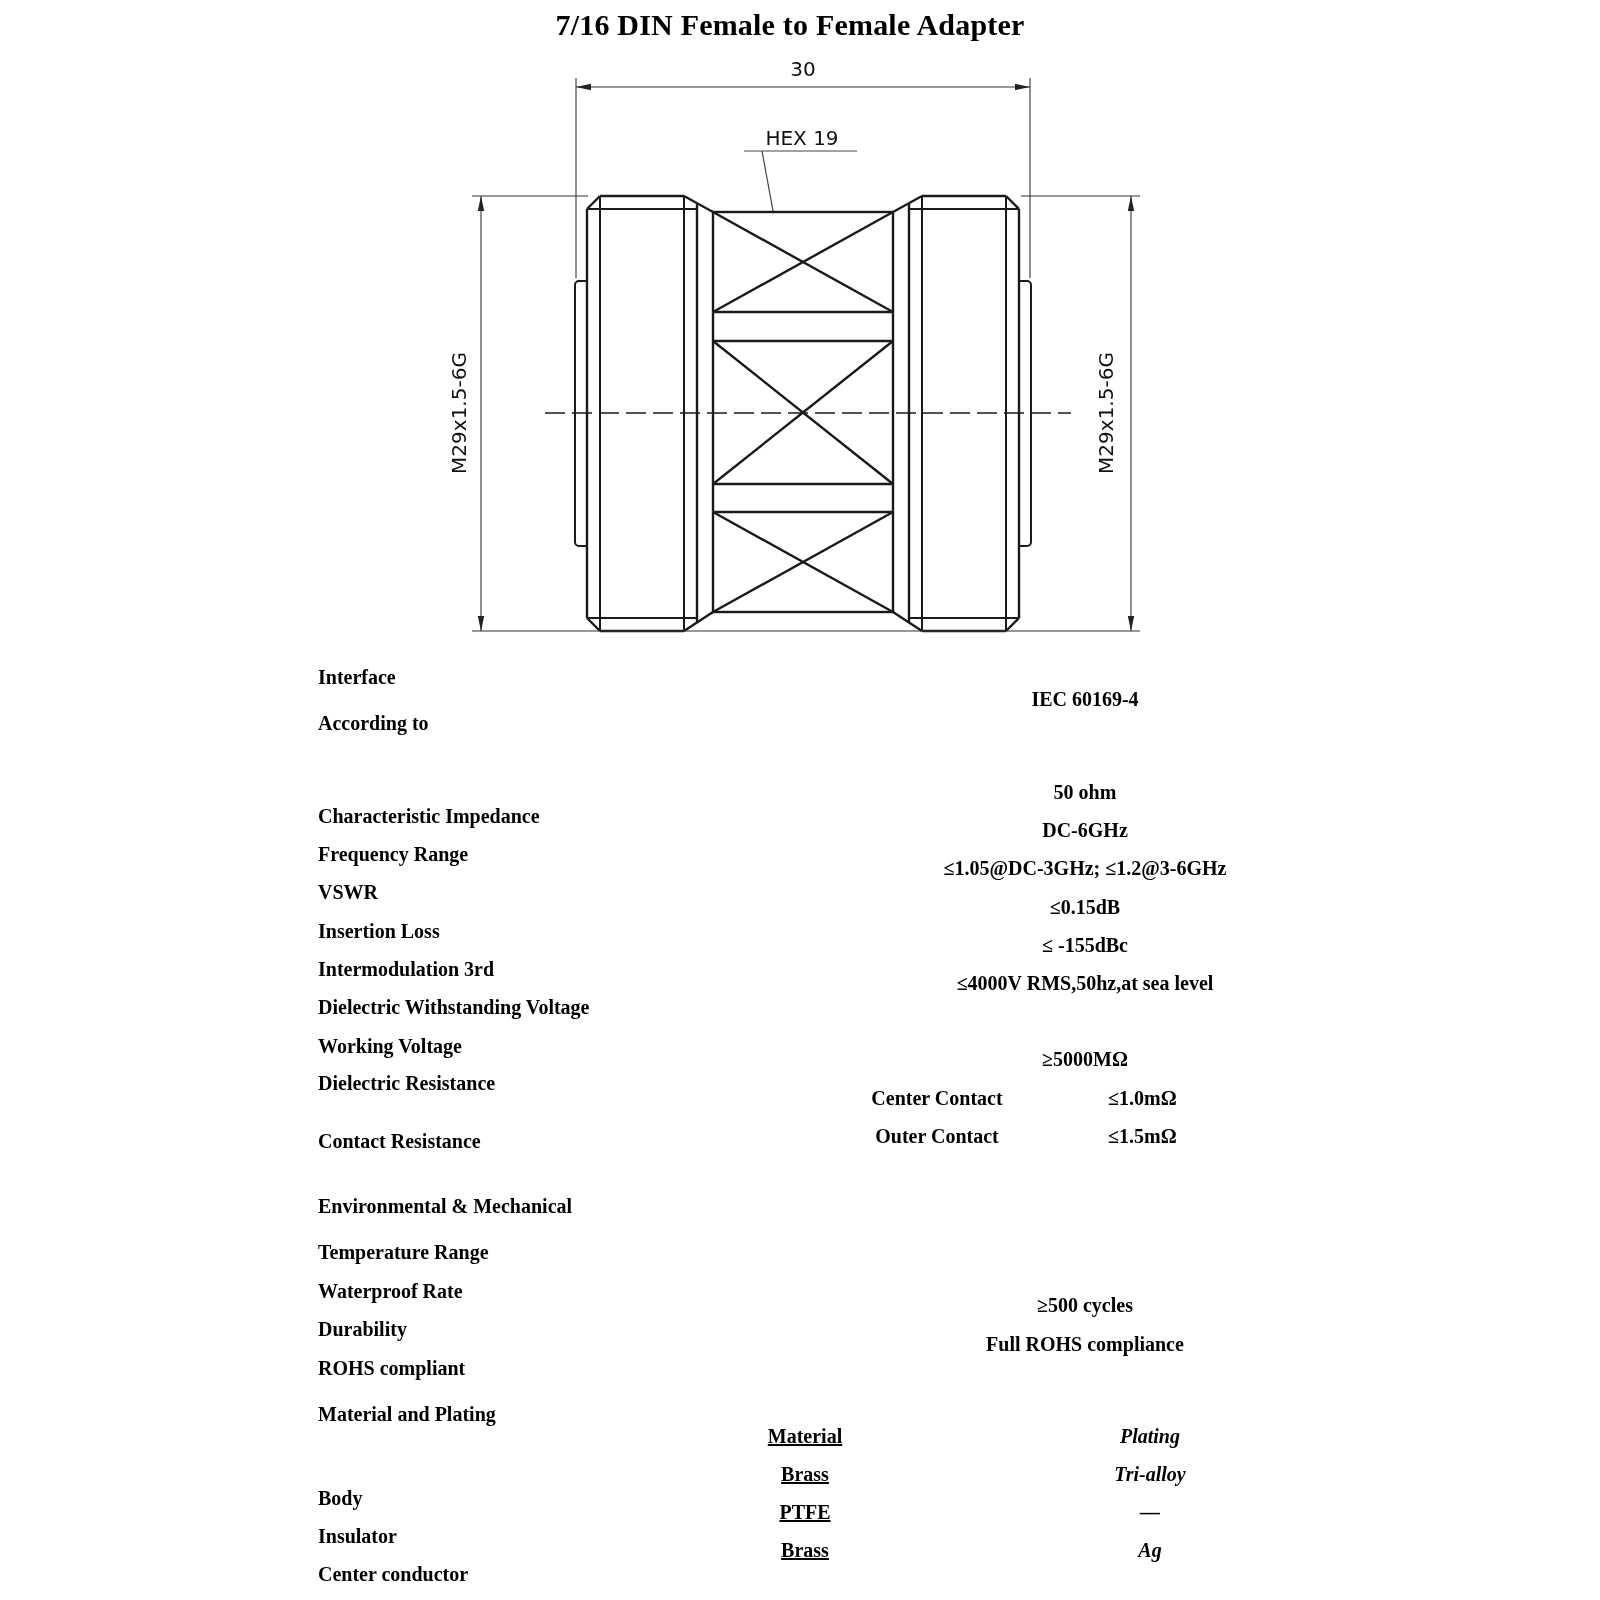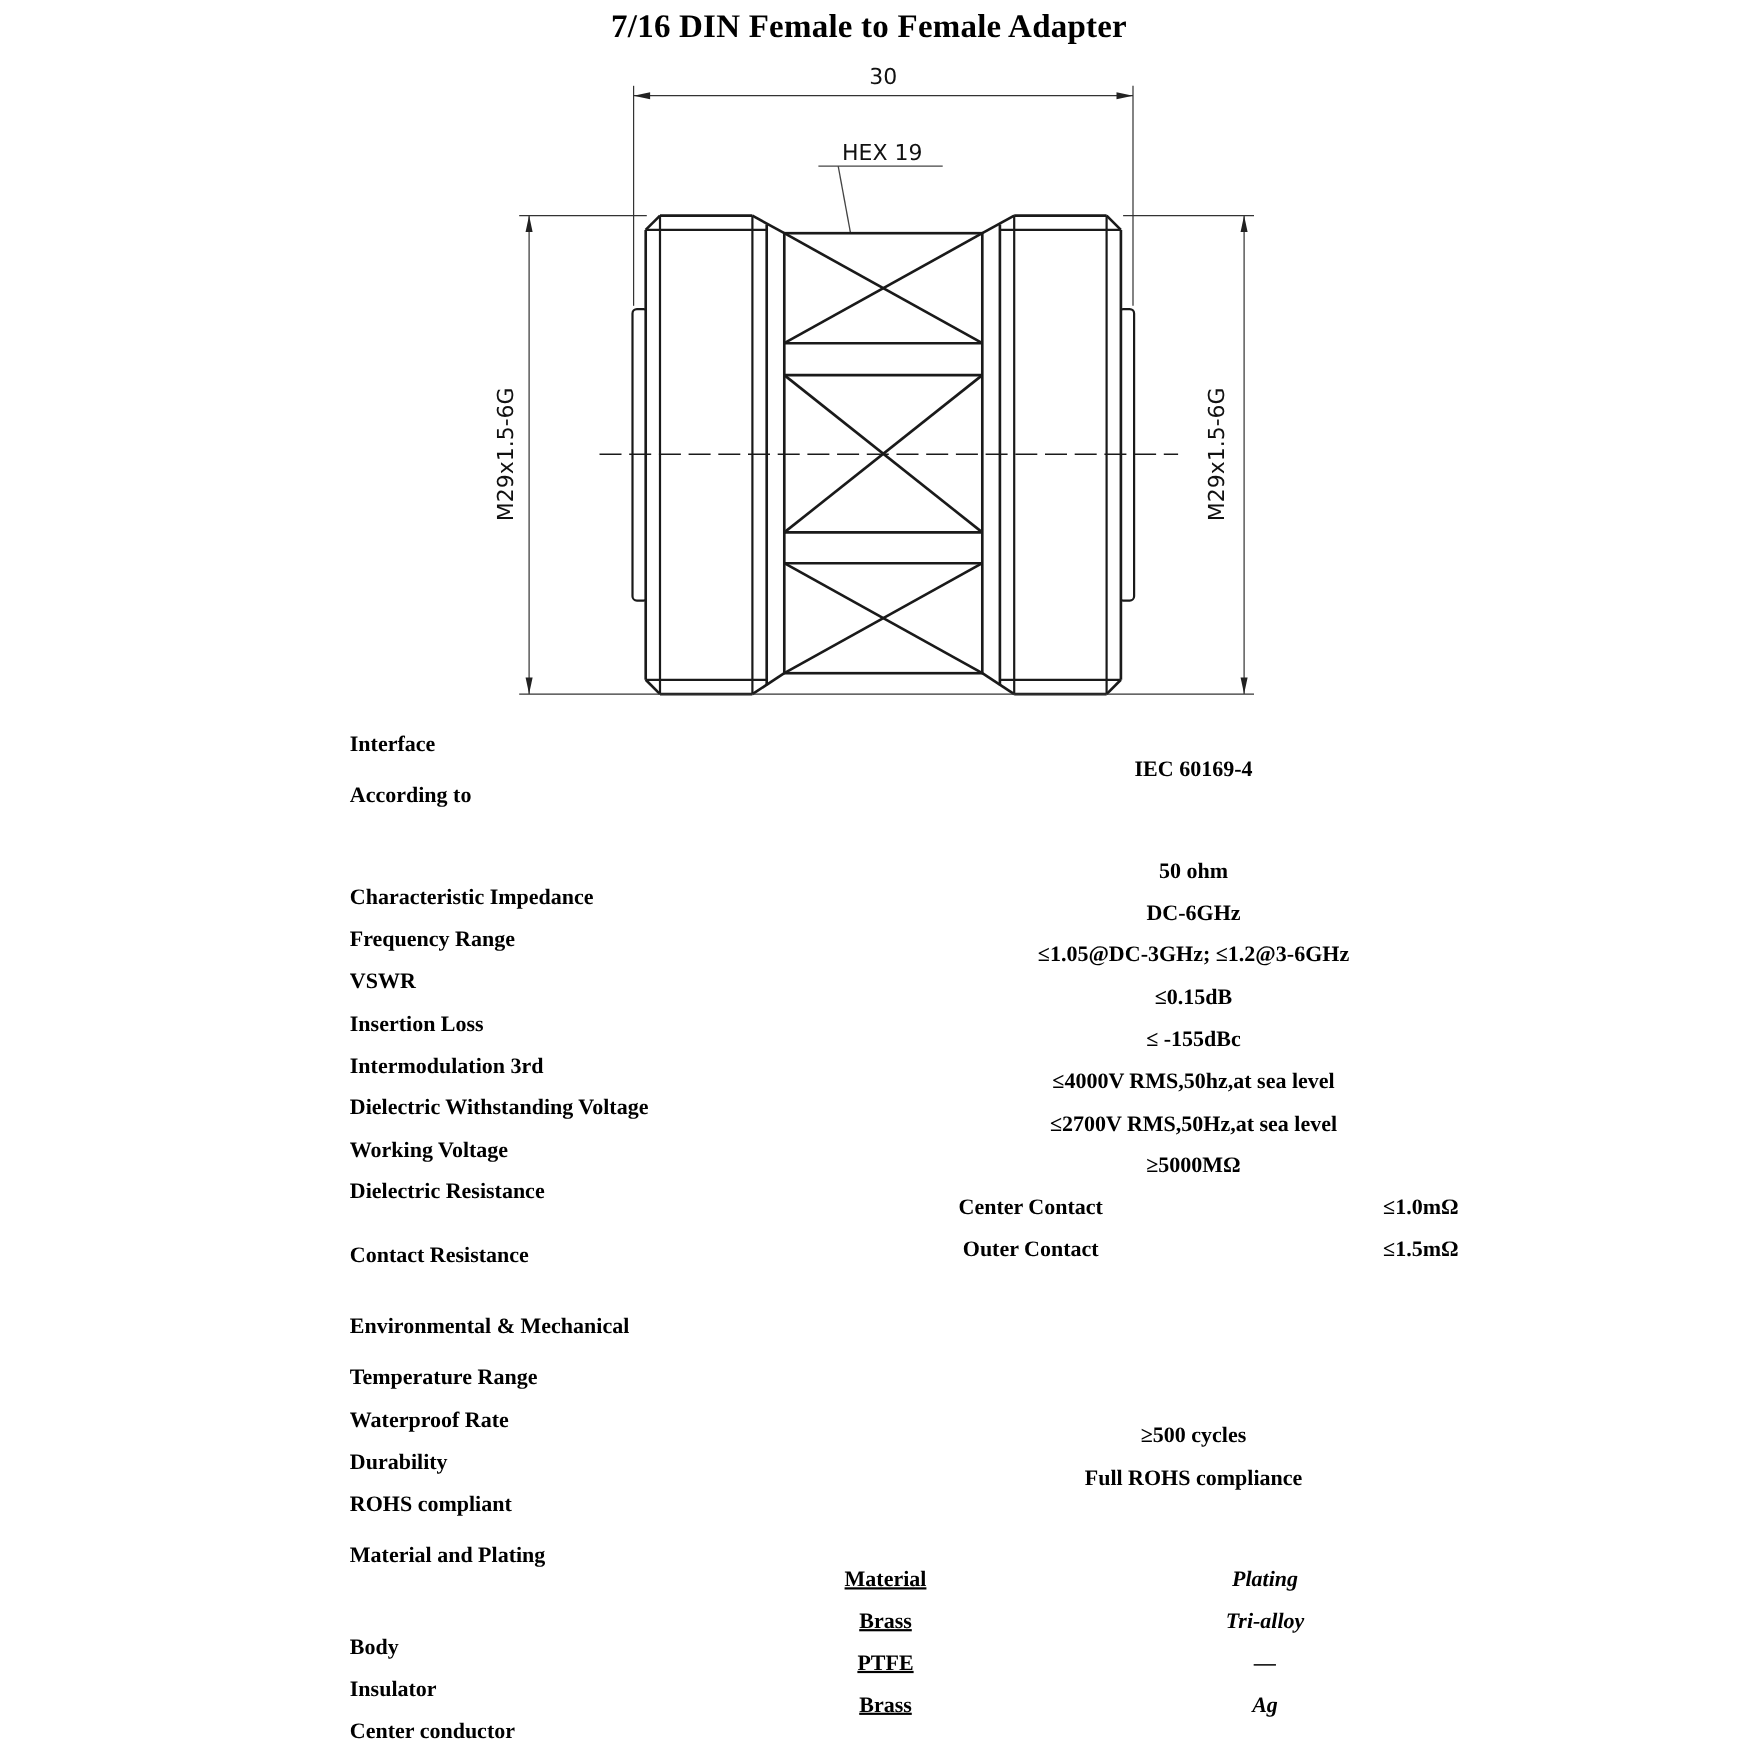--- a/index.html
+++ b/index.html
@@ -16,21 +16,21 @@
   #drawing text{
     font-family:"DejaVu Sans","Liberation Sans",sans-serif;
     font-size:20px;fill:#111;
   }
   .spec-area{position:absolute;left:0;top:0;width:1600px;height:1600px;}
   .row{position:absolute;left:0;width:1600px;height:28px;line-height:28px;
     font-size:20px;font-weight:bold;}
   .lbl{position:absolute;left:318px;white-space:nowrap;margin-top:24px;}
   .val{position:absolute;left:760px;width:650px;text-align:center;white-space:nowrap;}
   .sub-lbl{position:absolute;left:828px;width:218px;text-align:center;white-space:nowrap;}
-  .sub-val{position:absolute;left:1108px;width:218px;text-align:right;white-space:nowrap;}
+  .sub-val{position:absolute;left:1108px;width:218px;text-align:left;white-space:nowrap;}
   .mat-col{position:absolute;left:705px;width:200px;text-align:center;white-space:nowrap;text-decoration:underline;}
   .plat-col{position:absolute;left:1050px;width:200px;text-align:center;white-space:nowrap;font-style:italic;}
 </style>
 </head>
 <body>
 
 <div class="page-title">7/16 DIN Female to Female Adapter</div>
 
 <svg id="drawing" viewBox="400 40 800 600">
 
@@ -166,21 +166,20 @@
     <span class="val">≤ -155dBc</span>
   </div>
 
   <div class="row" style="top:969px">
     <span class="lbl">Dielectric Withstanding Voltage</span>
     <span class="val">≤4000V RMS,50hz,at sea level</span>
   </div>
 
   <div class="row" style="top:1008px">
     <span class="lbl">Working Voltage</span>
-    <span class="val">≤2700V RMS,50Hz,at sea level</span>
   </div>
 
   <div class="row" style="top:1045px">
     <span class="lbl">Dielectric Resistance</span>
     <span class="val">≥5000MΩ</span>
   </div>
 
   <div class="row" style="top:1103px">
     <span class="lbl">Contact Resistance</span>
   </div>

